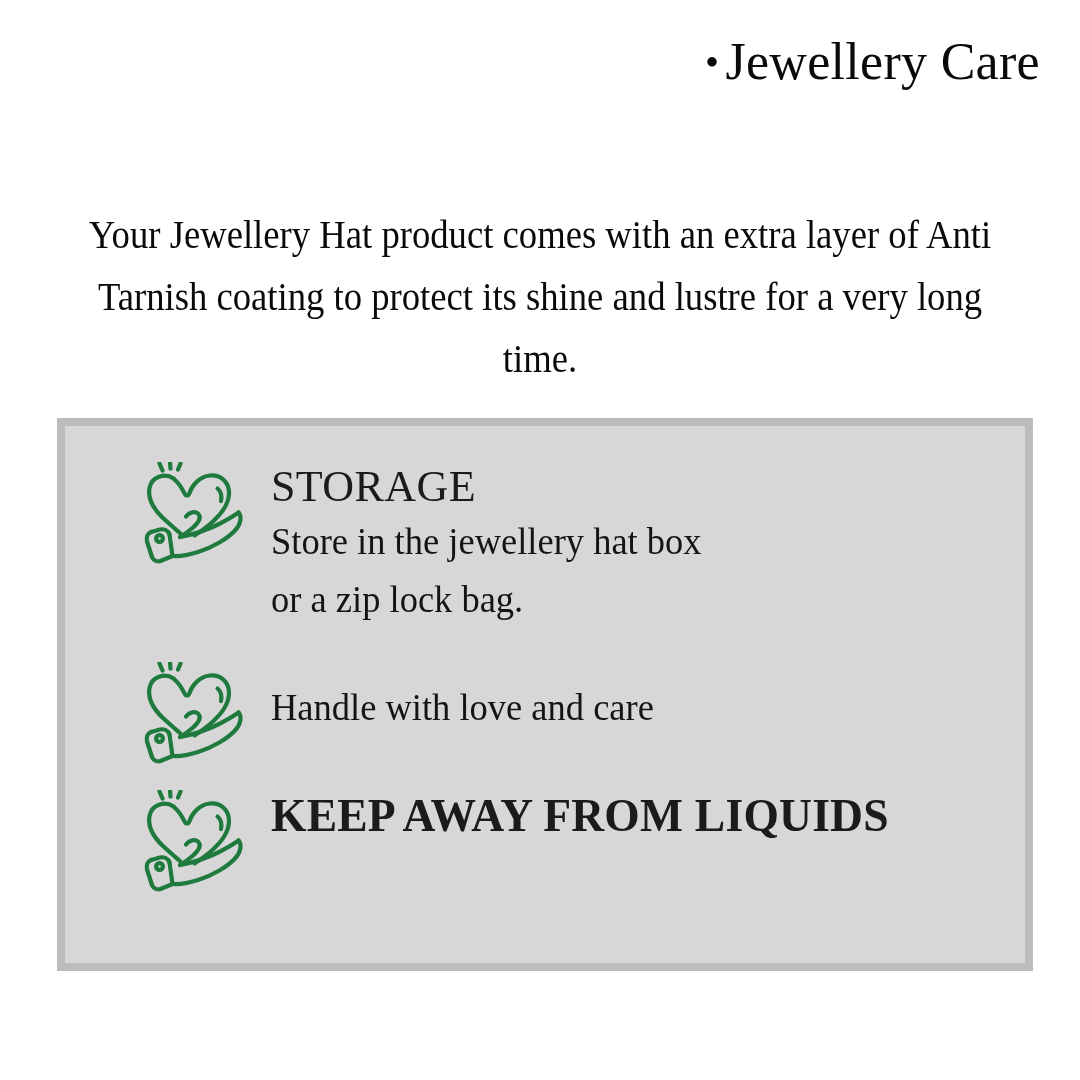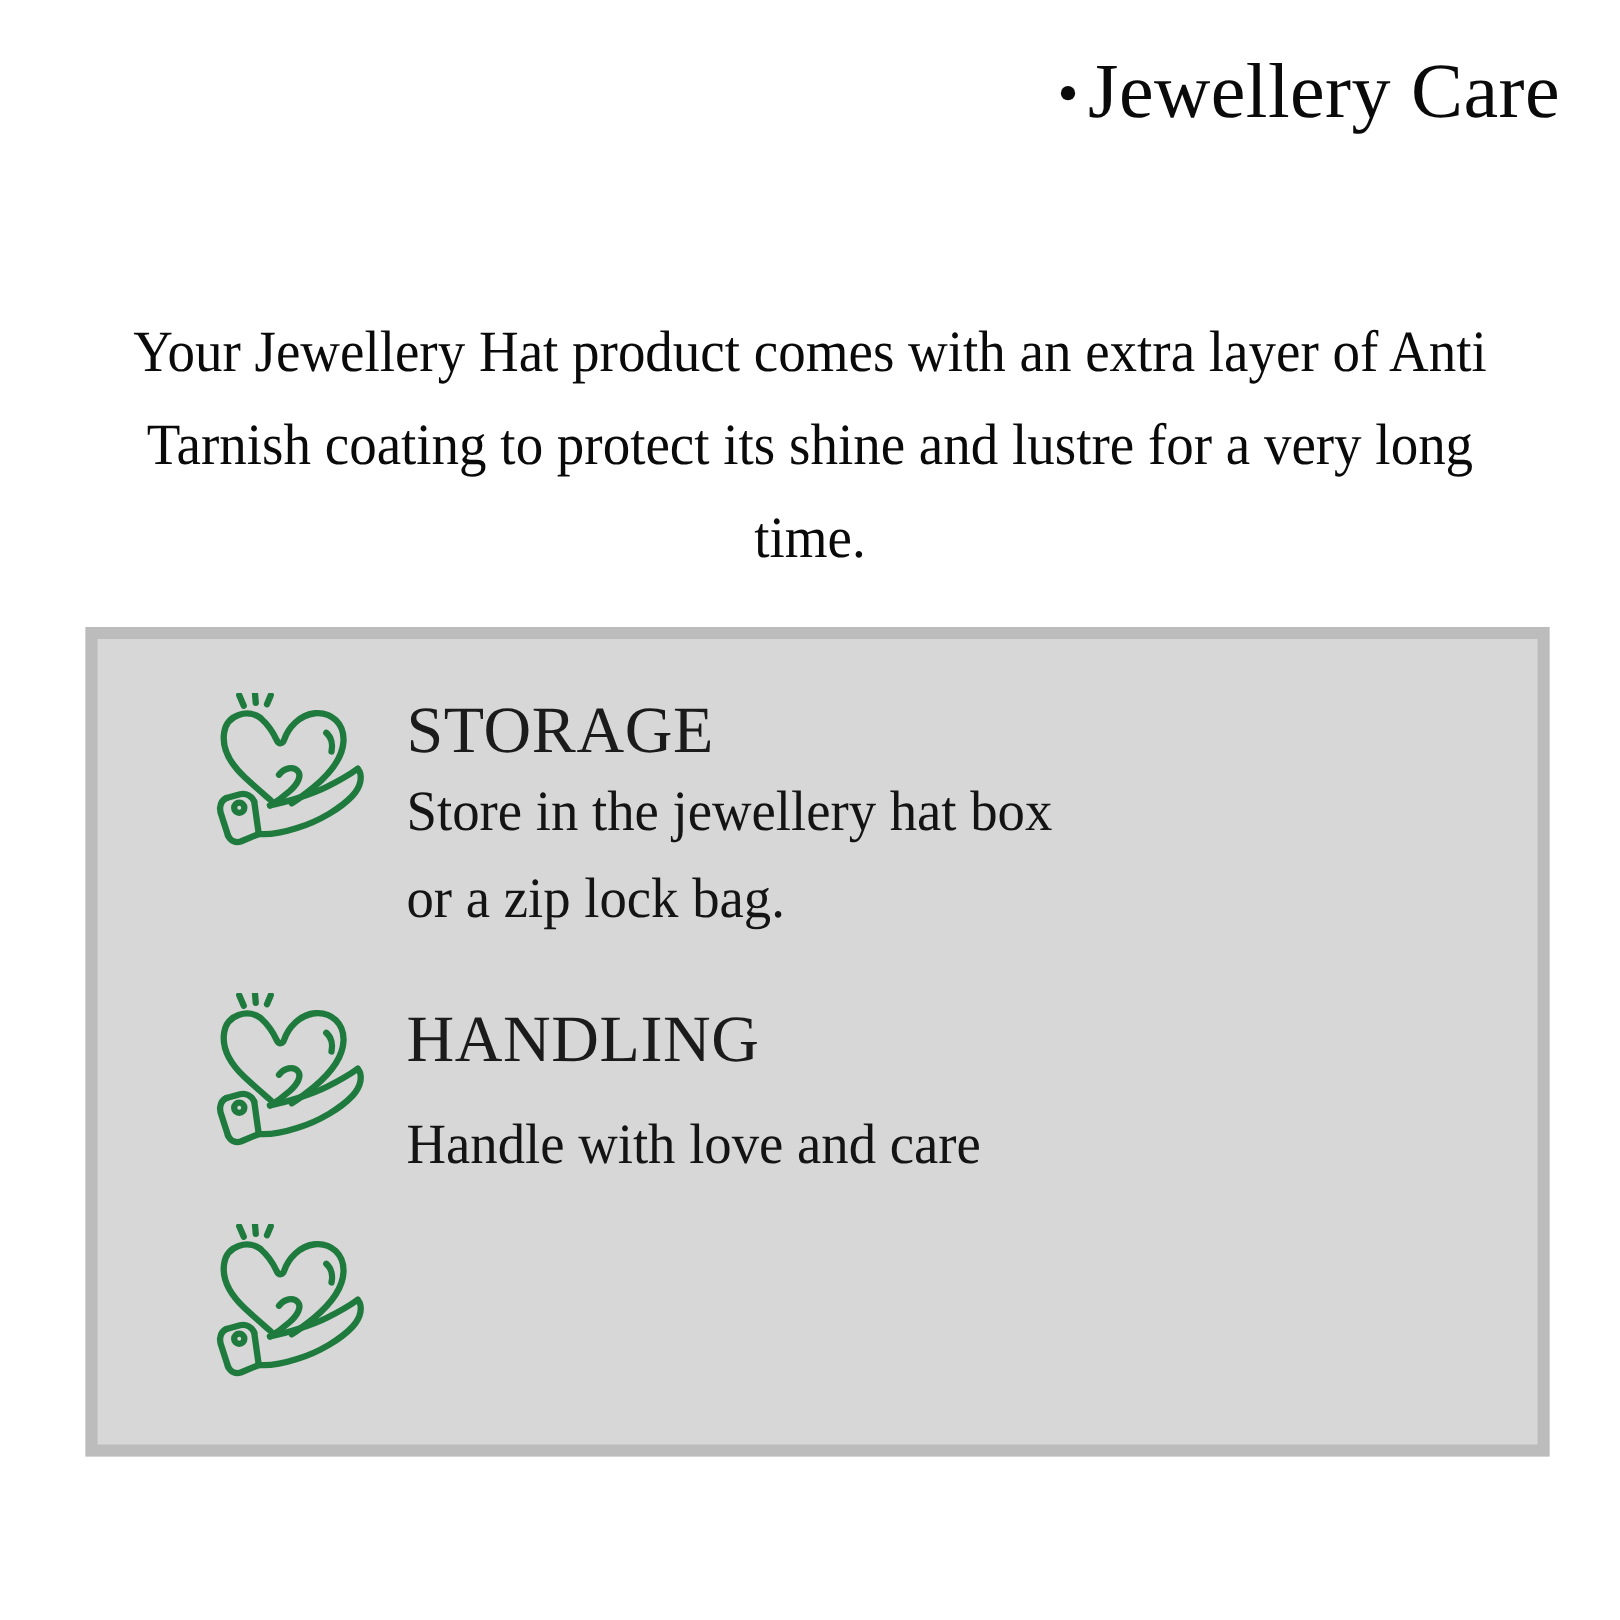--- a/index.html
+++ b/index.html
@@ -199,21 +199,20 @@
           <path d="M37 75 C47 73 64 68 75 62.5 C85 57.5 92 53 95.5 50.5"></path>
           <path d="M95.5 50.5 C99 54.5 98 62 92 68.5 C84.5 76.5 70 85.5 55 90 C44 93.5 35 94.5 29.5 94"></path>
           <path d="M29.5 94 L26.5 72.5"></path>
           <path d="M26.5 72.5 C25 68.5 21 66.5 17 67.5 L8 70"></path>
           <path d="M8 70 C4.5 71.5 3 75.5 4 79.5 L9 95"></path>
           <path d="M9 95 C10.5 98.5 14 100 17.5 99 L29.5 94"></path>
           <circle cx="16.5" cy="76.5" r="3.4"></circle>
         </svg>
       </span>
       <div class="care-text">
-        <div class="care-heading">HANDLING</div>
         <div class="care-line">Handle with love and care</div>
       </div>
     </div>
 
     <div class="care-item item-liquids">
       <span class="care-icon">
         <svg viewBox="0 0 104 104" xmlns="http://www.w3.org/2000/svg" fill="none" stroke="#1f7a3d" stroke-width="4.2" stroke-linecap="round" stroke-linejoin="round">
           <path d="M19.5 8.5 L16.5 1.5"></path>
           <path d="M27.5 6.5 L27 0.5"></path>
           <path d="M35 7.5 L37.5 1.5"></path>
@@ -235,16 +234,19 @@
                    C45.5 69.5 40.5 73 37 75"></path>
           <path d="M37 75 C47 73 64 68 75 62.5 C85 57.5 92 53 95.5 50.5"></path>
           <path d="M95.5 50.5 C99 54.5 98 62 92 68.5 C84.5 76.5 70 85.5 55 90 C44 93.5 35 94.5 29.5 94"></path>
           <path d="M29.5 94 L26.5 72.5"></path>
           <path d="M26.5 72.5 C25 68.5 21 66.5 17 67.5 L8 70"></path>
           <path d="M8 70 C4.5 71.5 3 75.5 4 79.5 L9 95"></path>
           <path d="M9 95 C10.5 98.5 14 100 17.5 99 L29.5 94"></path>
           <circle cx="16.5" cy="76.5" r="3.4"></circle>
         </svg>
       </span>
+      <div class="care-text">
+        <div class="care-heading">KEEP AWAY FROM LIQUIDS</div>
+      </div>
     </div>
 
   </div>
 </section>
 
 </body></html>

